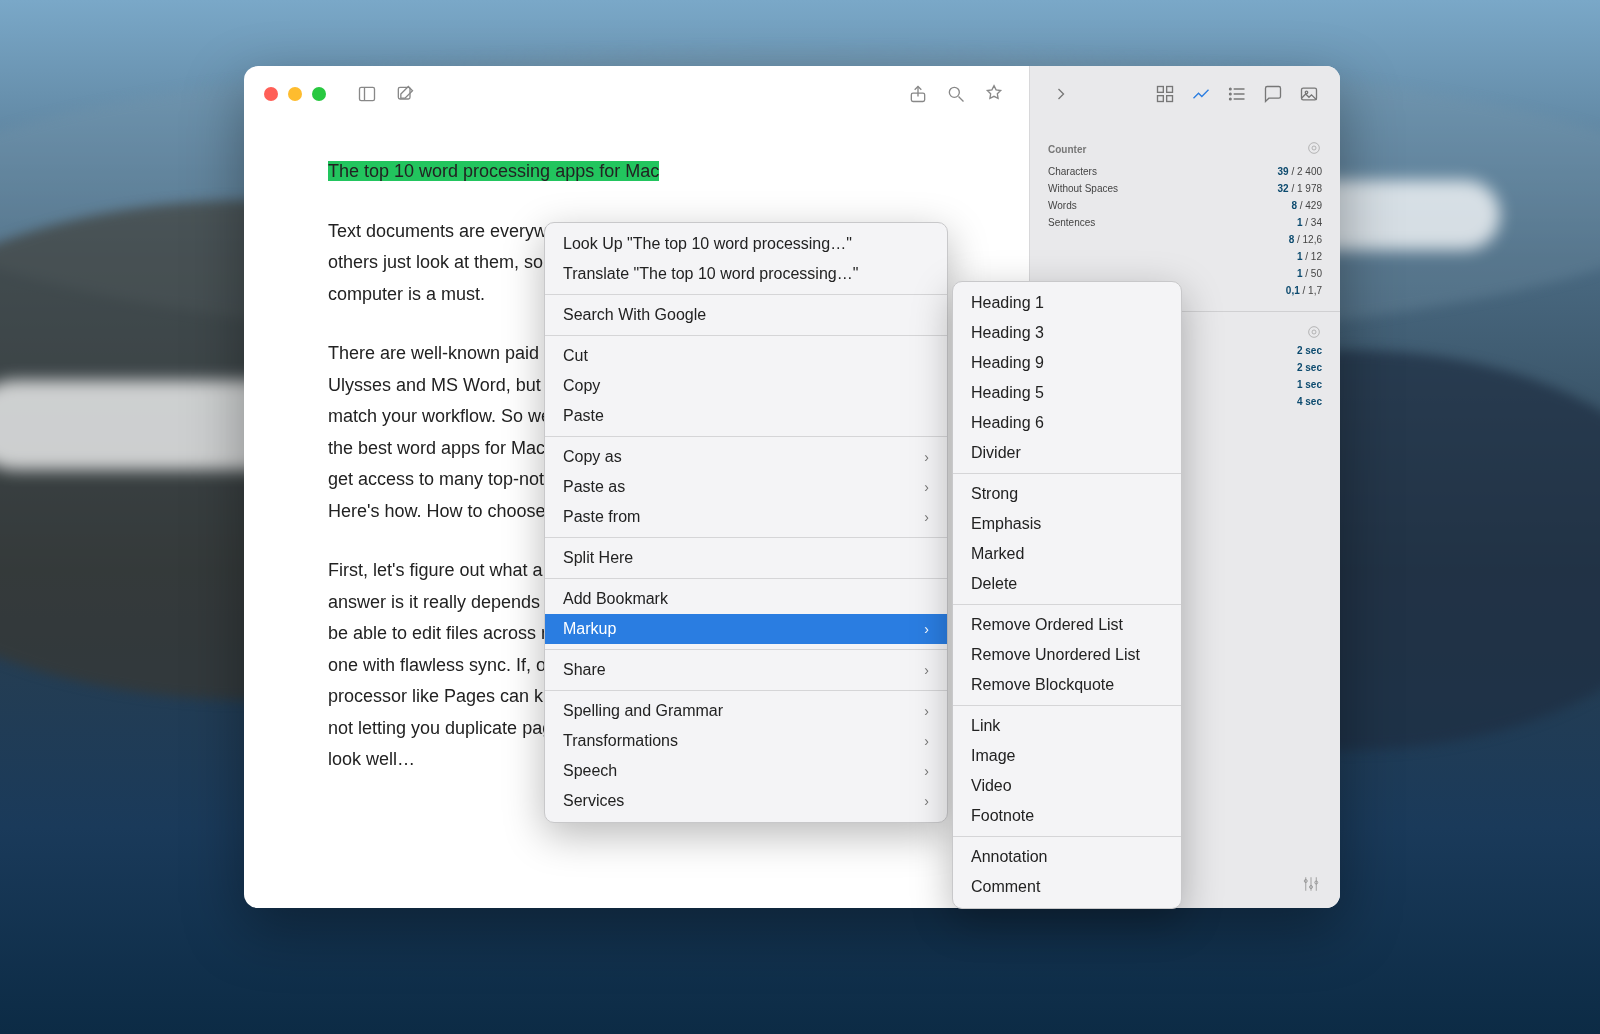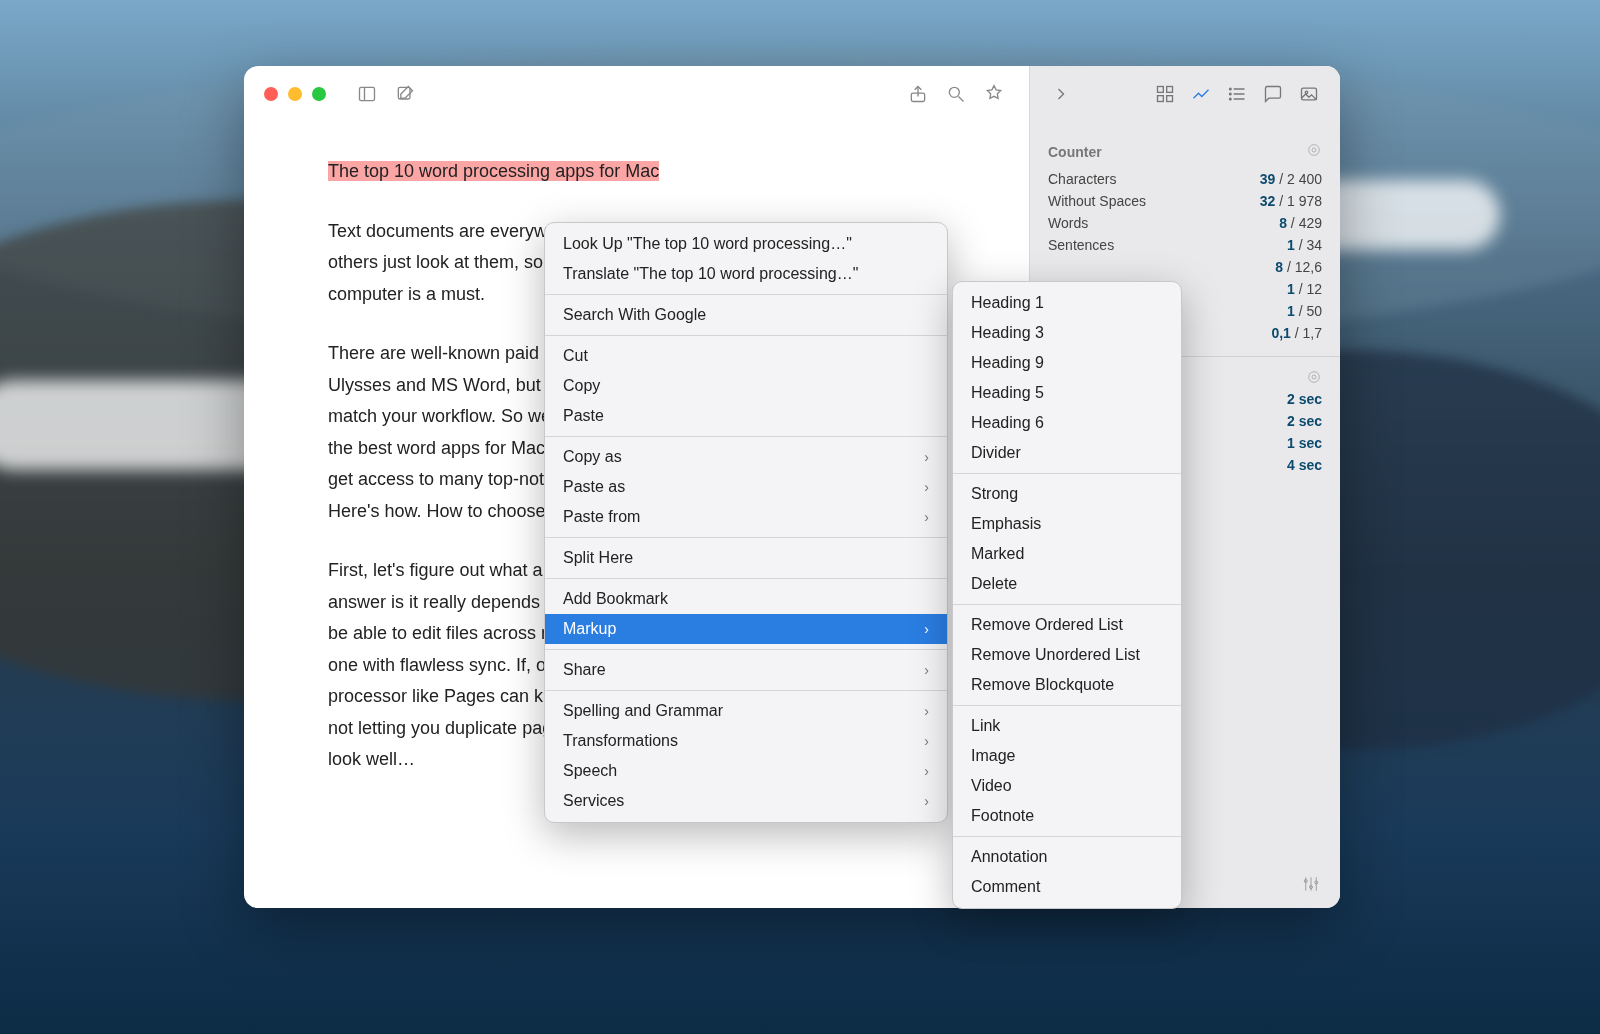--- a/index.html
+++ b/index.html
@@ -32,27 +32,27 @@
   .tl.red{background:#ff5f57;}
   .tl.yellow{background:#febc2e;}
   .tl.green{background:#28c840;}
   .tico{width:30px;height:30px;display:flex;align-items:center;justify-content:center;color:#888;cursor:pointer;border-radius:6px;}
   .tico svg{width:20px;height:20px;stroke:#888;stroke-width:1.6;fill:none;}
   .spacer{flex:1;}
 
   .doc{flex:1;padding:34px 84px;font-size:18px;line-height:1.75;color:#222;overflow:hidden;}
   .doc p{margin-bottom:28px;}
   .heading{font-size:18px;font-weight:400;}
-  .sel{background:#fca5a5;}
+  .sel{background:#22c55e;}
 
   .sidebar{width:311px;background:#e9e9eb;display:flex;flex-direction:column;border-left:1px solid #d8d8da;}
   .sb-toolbar{height:56px;display:flex;align-items:center;padding:0 16px;gap:6px;}
   .sb-toolbar .tico svg{stroke:#777;}
   .sb-toolbar .tico.active svg{stroke:#2a7de1;}
-  .sb-body{flex:1;padding:12px 18px;font-size:14px;color:#555;overflow:hidden;}
+  .sb-body{flex:1;padding:12px 18px;font-size:10px;color:#555;overflow:hidden;}
   .sb-section-title{font-weight:600;color:#777;margin:10px 0 8px;}
   .stat-row{display:flex;justify-content:space-between;padding:3px 0;gap:8px;}
   .stat-label{color:#444;}
   .stat-val{color:#444;}
   .stat-val .blue{color:#0c4a6e;font-weight:700;}
   .sb-sep{height:1px;background:#d0d0d2;margin:12px -18px;}
   .sb-footer{height:44px;display:flex;align-items:center;justify-content:flex-end;padding:0 20px;}
   .sb-footer svg{width:18px;height:18px;stroke:#888;fill:none;}
 
   .ctx-menu{

